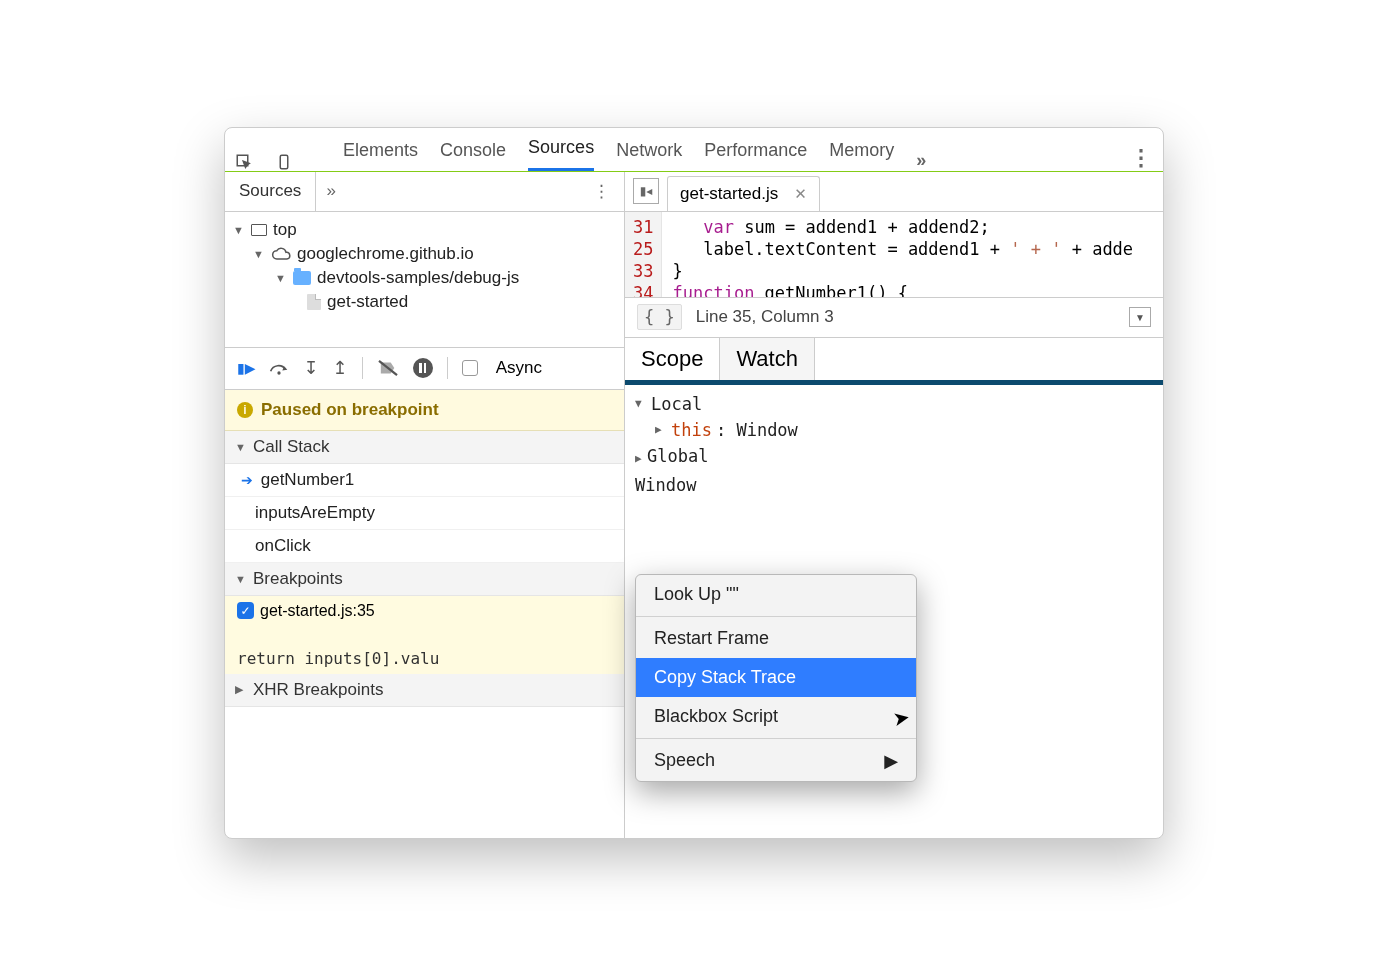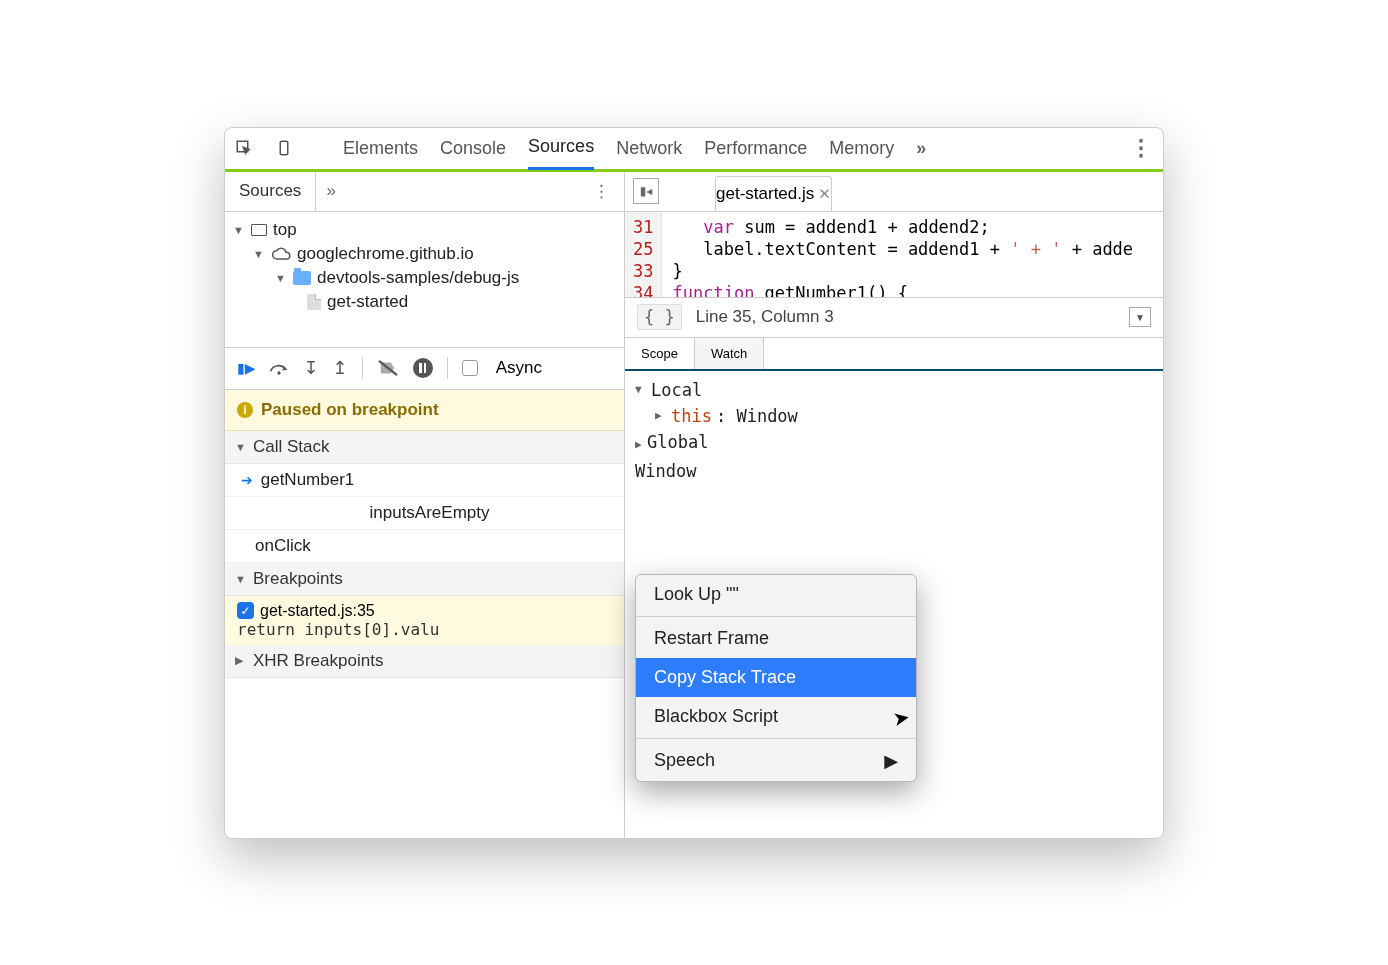--- a/index.html
+++ b/index.html
@@ -36,23 +36,23 @@
 }
 .traffic { display:flex; gap:8px; margin-right:10px;}
 .dot { width:14px; height:14px; border-radius:50%; }
 .red { background:#ff5f57; border:1px solid #e1483f;}
 .yellow { background:#ffbd2e; border:1px solid #dfa023;}
 .green { background:#28c940; border:1px solid #1faa33;}
 .title-text { white-space:nowrap; overflow:hidden; text-overflow:ellipsis; }
 
 .maintabs {
   height: 44px;
-  border-bottom: 3px solid #84cc16;
-  display:flex;
-  align-items:center;
+  border-bottom: 1px solid #84cc16;
+  display:flex;
+  align-items:flex-end;
   padding: 0 10px;
   gap: 22px;
   font-size: 18px;
   color: #555;
 }
 .maintabs .icon { width:18px; height:18px; }
 .maintabs .tab { padding: 10px 0; cursor:pointer; }
 .maintabs .tab.active { color:#222; border-bottom:3px solid #1b73e8; }
 .spacer { flex:1; }
 .more-dots { letter-spacing:1px; font-weight:bold; color:#666; }
@@ -147,38 +147,38 @@
 .arrow-curr { color:#1b73e8; font-size:14px; margin-left:-14px;}
 
 .bp-item {
   background:#fffbe0;
   padding:6px 12px;
   font-size:16px;
   font-family: Menlo, monospace;
 }
 .bp-item .top { display:flex; align-items:center; gap:6px; font-family:-apple-system,Arial;}
 .bp-item .chkbx { width:17px; height:17px; border-radius:4px; background:#1b73e8; display:inline-flex; align-items:center; justify-content:center; color:#fff; font-size:12px;}
-.bp-code { color:#333; }
+.bp-code { color:#333;margin-top:29px; }
 
 
 .rightcol {
   flex:1;
   display:flex;
   flex-direction:column;
 }
 .filetabs {
   height: 40px;
   border-bottom:1px solid #ccc;
   display:flex;
   align-items:stretch;
   gap:0;
   padding-left:8px;
 }
 .navsq { width:26px; height:26px; border:1px solid #aaa; display:flex; align-items:center; justify-content:center; margin:6px 8px 0 0; font-size:12px; color:#666;}
-.filetab { display:flex; align-items:center; gap:4px; padding:0 0; border:1px solid #ccc; border-bottom:none; margin-top:4px; border-radius:3px 3px 0 0; background:#fff; font-size:17px;margin-left:48px;}
+.filetab { display:flex; align-items:center; gap:16px; padding:0 12px; border:1px solid #ccc; border-bottom:none; margin-top:4px; border-radius:3px 3px 0 0; background:#fff; font-size:17px;}
 .filetab .x { color:#888; cursor:pointer; font-size:15px;}
 
 .code {
   font-family: Menlo, Consolas, monospace;
   font-size:17px;
   display:flex;
   height:86px;
   border-bottom:1px solid #ccc;
   overflow:hidden;
 }
@@ -195,21 +195,21 @@
   align-items:center;
   padding:0 12px;
   gap:14px;
   font-size:17px;
   color:#444;
 }
 .statusbar .braces { font-family:Menlo,monospace; background:#f3f3f3; border:1px solid #ddd; padding:2px 6px; border-radius:2px; color:#666;}
 .statusbar .flex1 { flex:1;}
 .drop { width:22px; height:20px; border:1px solid #aaa; display:flex; align-items:center; justify-content:center; font-size:10px; color:#555;}
 
-.scopetabs { display:flex; border-bottom:2px solid #0c4a6e; font-size:13px;}
+.scopetabs { display:flex; border-bottom:5px solid #0c4a6e; font-size:22px;}
 .scopetabs .t { padding:8px 16px; border-right:1px solid #ccc; background:#f5f5f5;}
 .scopetabs .t.active { background:#fff;}
 
 .scopebody { padding:6px 10px; font-family:Menlo,monospace; font-size:17px; line-height:26px; color:#222;}
 .scopebody .this { color:#c2410c;}
 .scopebody .row { display:flex; align-items:center; gap:4px;}
 .scopebody .indent { padding-left:20px;}
 .scopebody .global { display:flex; justify-content:space-between; padding-right:10px;flex-direction:column;}
 
 
@@ -329,21 +329,21 @@
       </div>
 
       <div class="section-h">
           <span class="tri">▼</span>
           <span>Call Stack</span>
         </div>
       <div class="stackrow" style="position:relative;padding-left:30px;">
           <span class="arrow-curr">➔</span>
           <span>getNumber1</span>
         </div>
-      <div class="stackrow" style="padding-left:30px;justify-content:center;">
+      <div class="stackrow" style="padding-left:30px;">
           <span>inputsAreEmpty</span>
         </div>
       <div class="stackrow" style="padding-left:30px;">
           <span>onClick</span>
         </div>
 
       <div class="section-h">
           <span class="tri">▼</span>
           <span>Breakpoints</span>
         </div>

